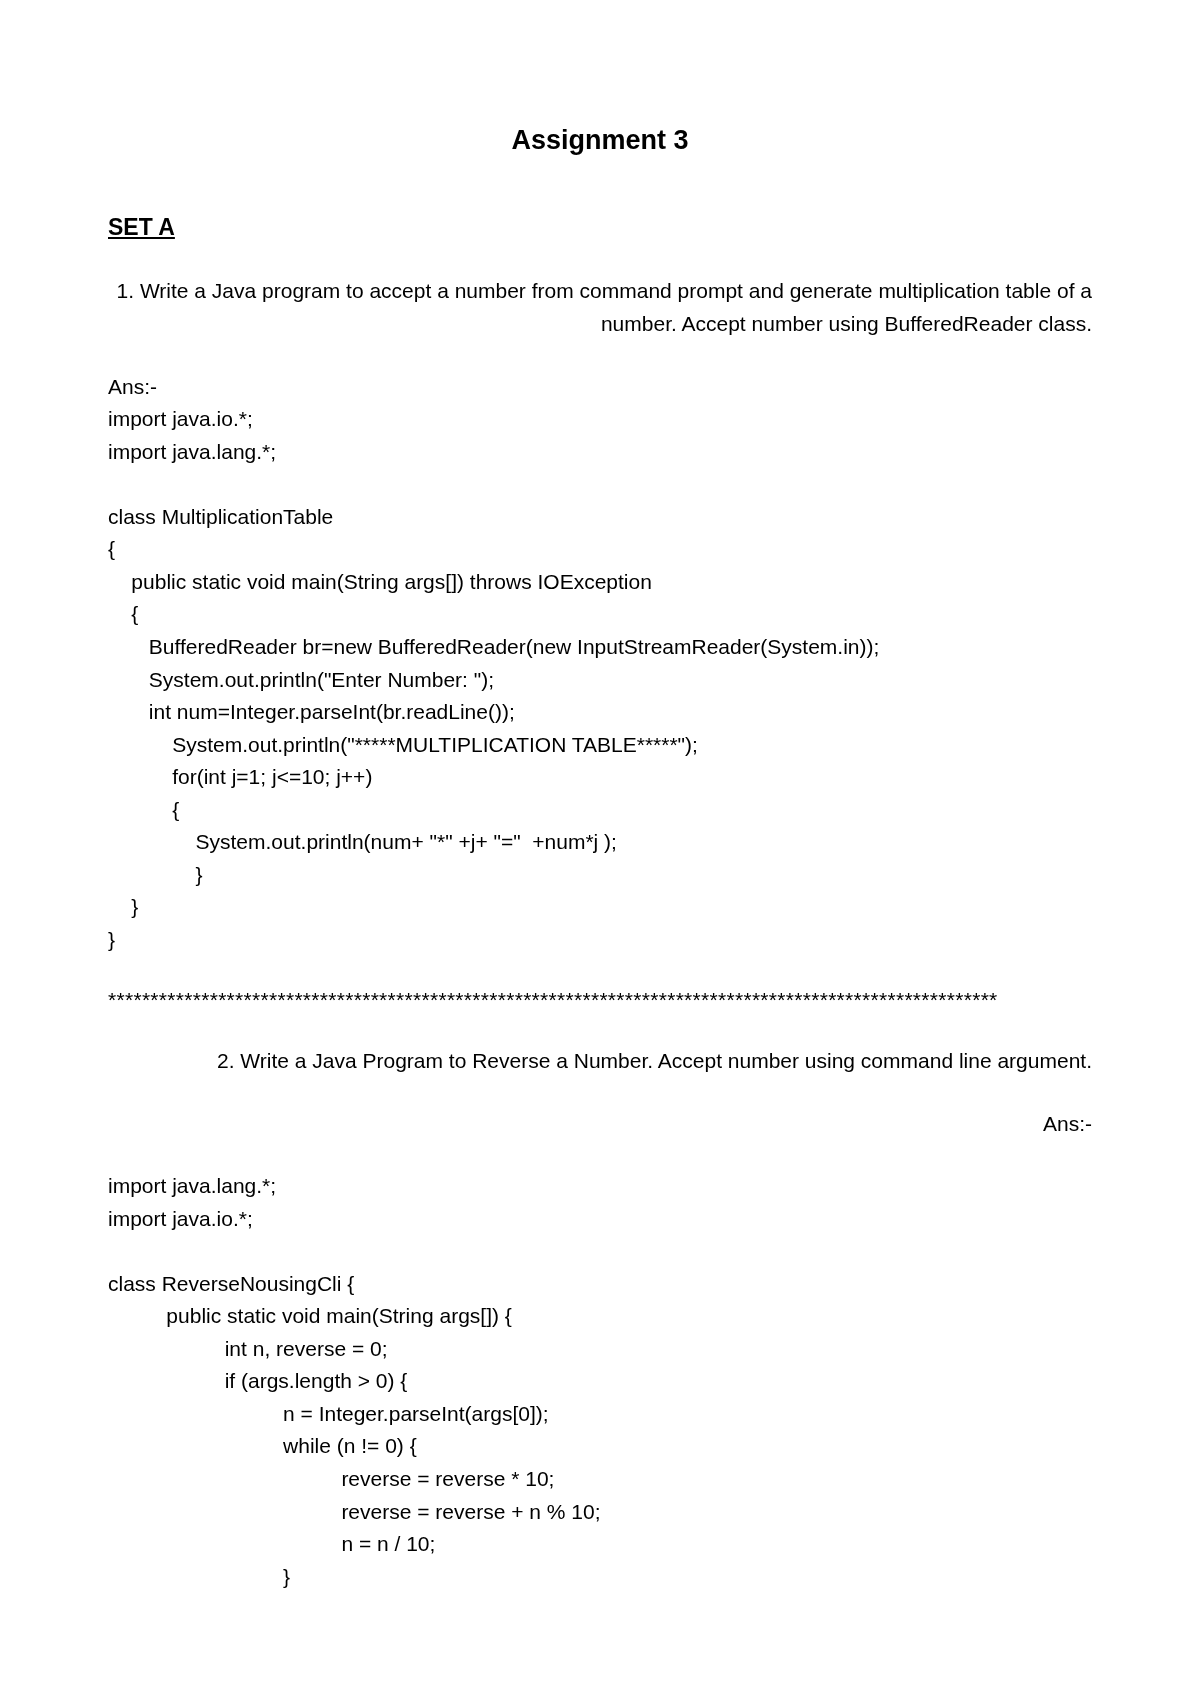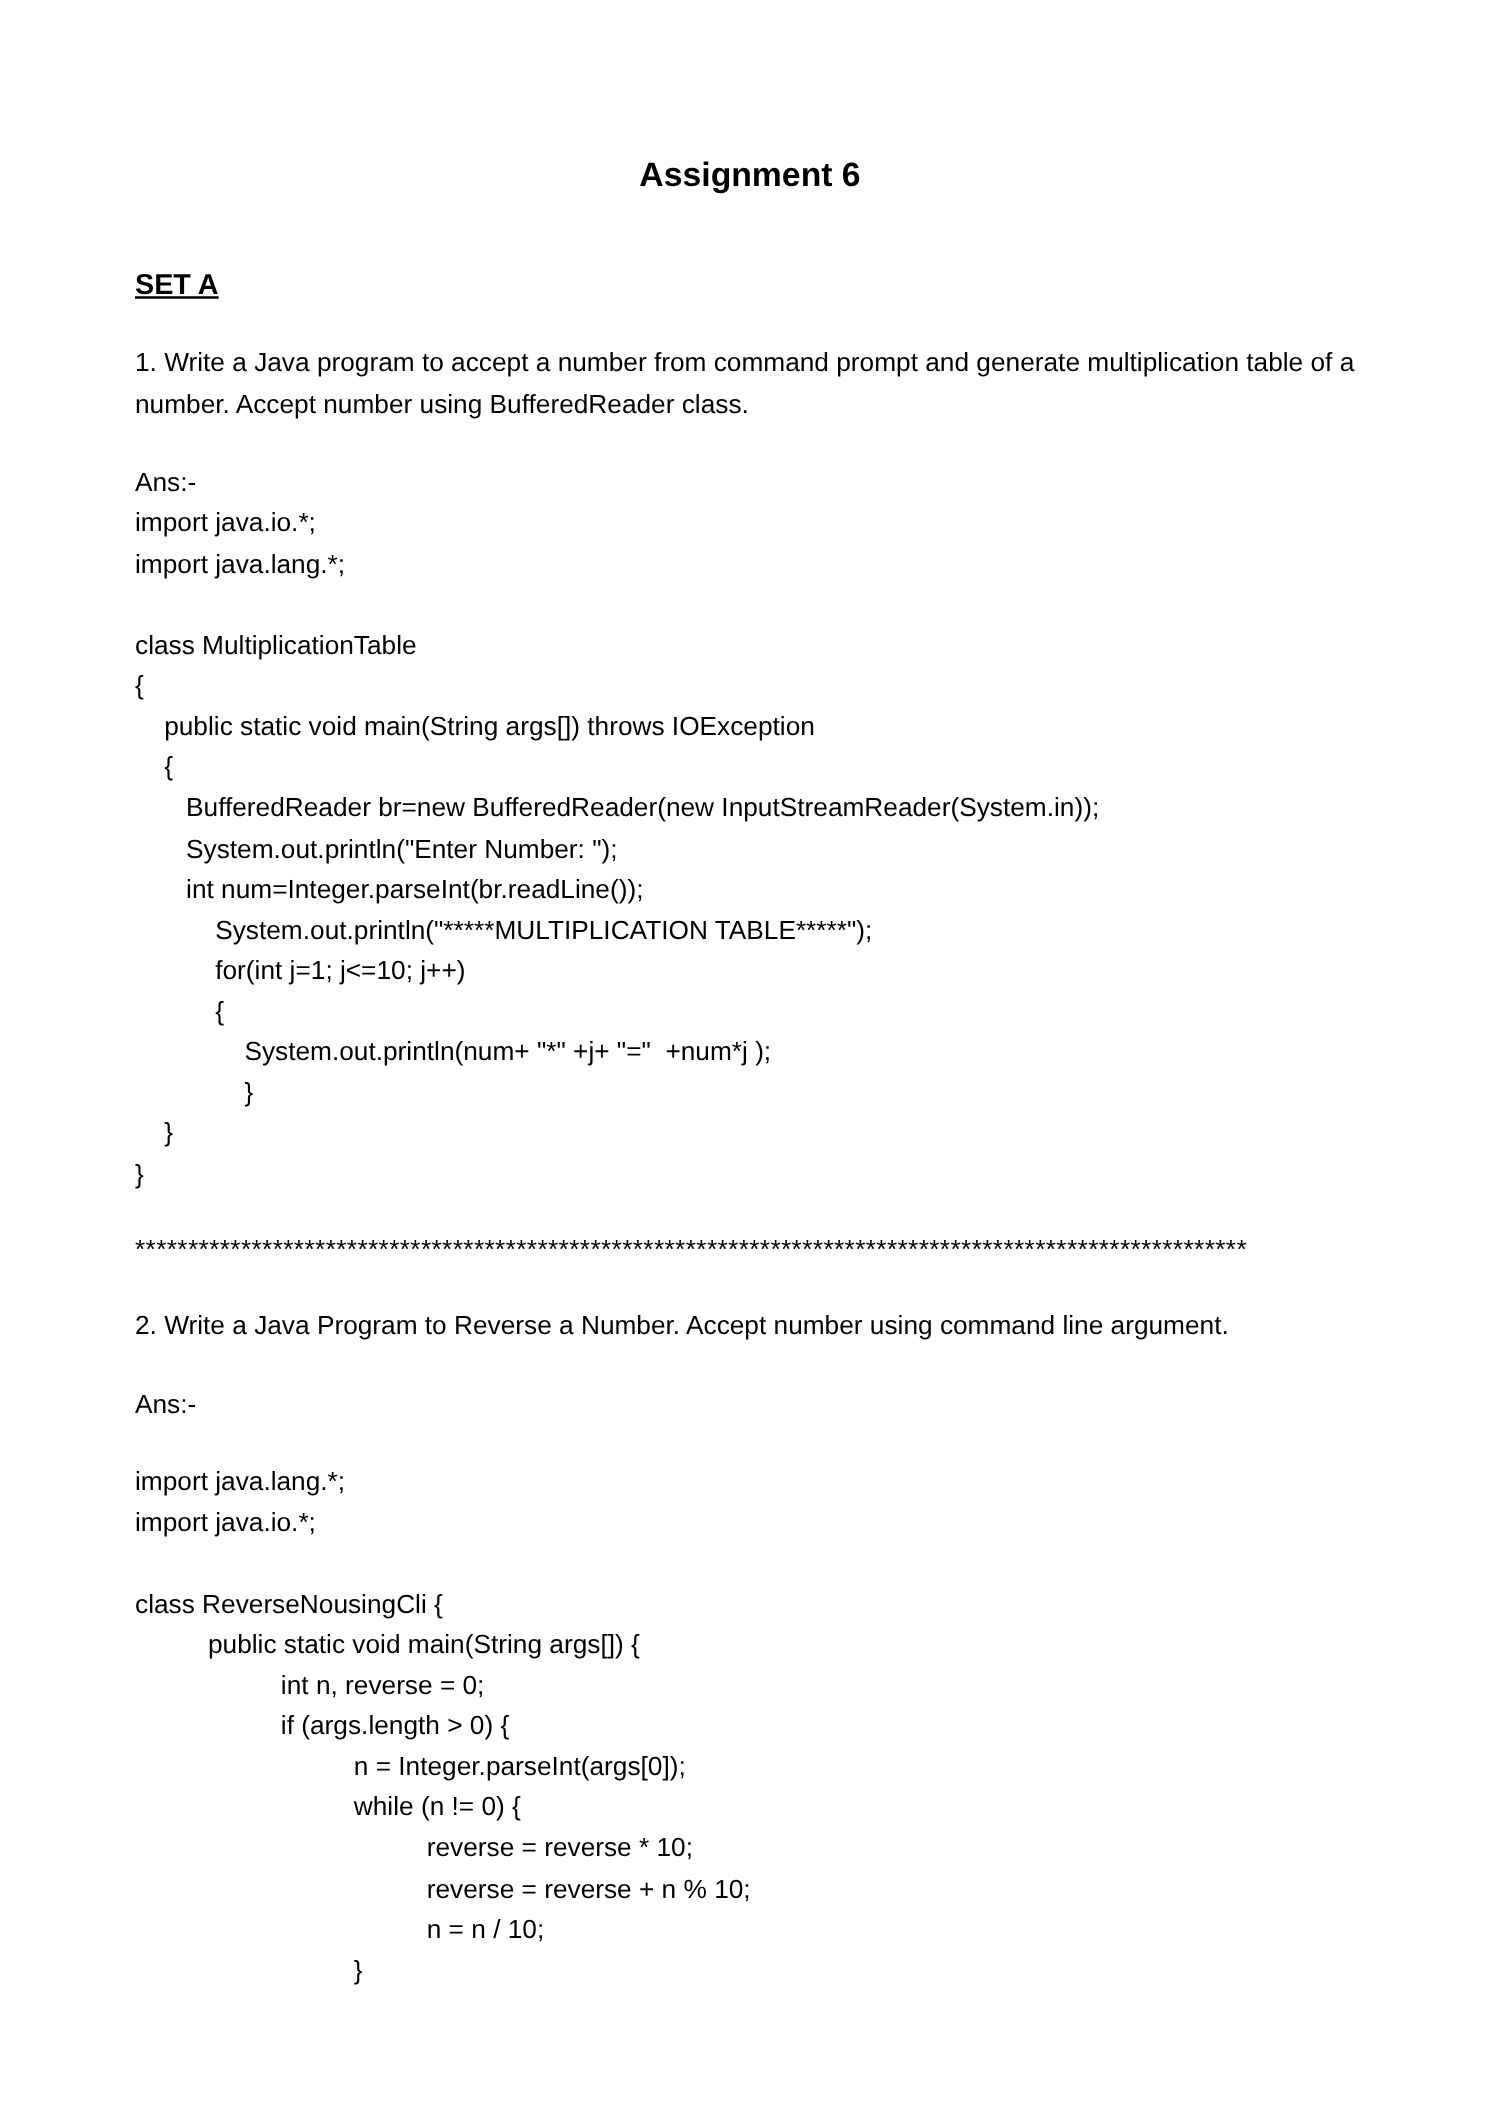--- a/index.html
+++ b/index.html
@@ -24,40 +24,41 @@
       margin-bottom: 48px;
     }
     .set-heading {
       font-weight: bold;
       font-size: 23px;
       margin-bottom: 30px;
       text-decoration: underline;
     }
     .question {
       margin-bottom: 30px;
+      text-align: right;
     }
     .ans-label {
       margin-bottom: 0;
     }
     .code-block {
       white-space: pre;
       font-family: Liberation Sans, sans-serif;
       margin-bottom: 28px;
     }
     .separator {
       margin-bottom: 28px;
       letter-spacing: 0.3px;
       overflow: hidden;
       white-space: nowrap;
     }
   </style>
 </head>
 <body>
 
-<div class="title">Assignment 6</div>
+<div class="title">Assignment 3</div>
 
 <div class="set-heading">SET A</div>
 
 <div class="question">1. Write a Java program to accept a number from command prompt and generate multiplication table of a number. Accept number using BufferedReader class.</div>
 
 <div class="ans-label">Ans:-</div>
 
 <div class="code-block">import java.io.*;
 import java.lang.*;
 

